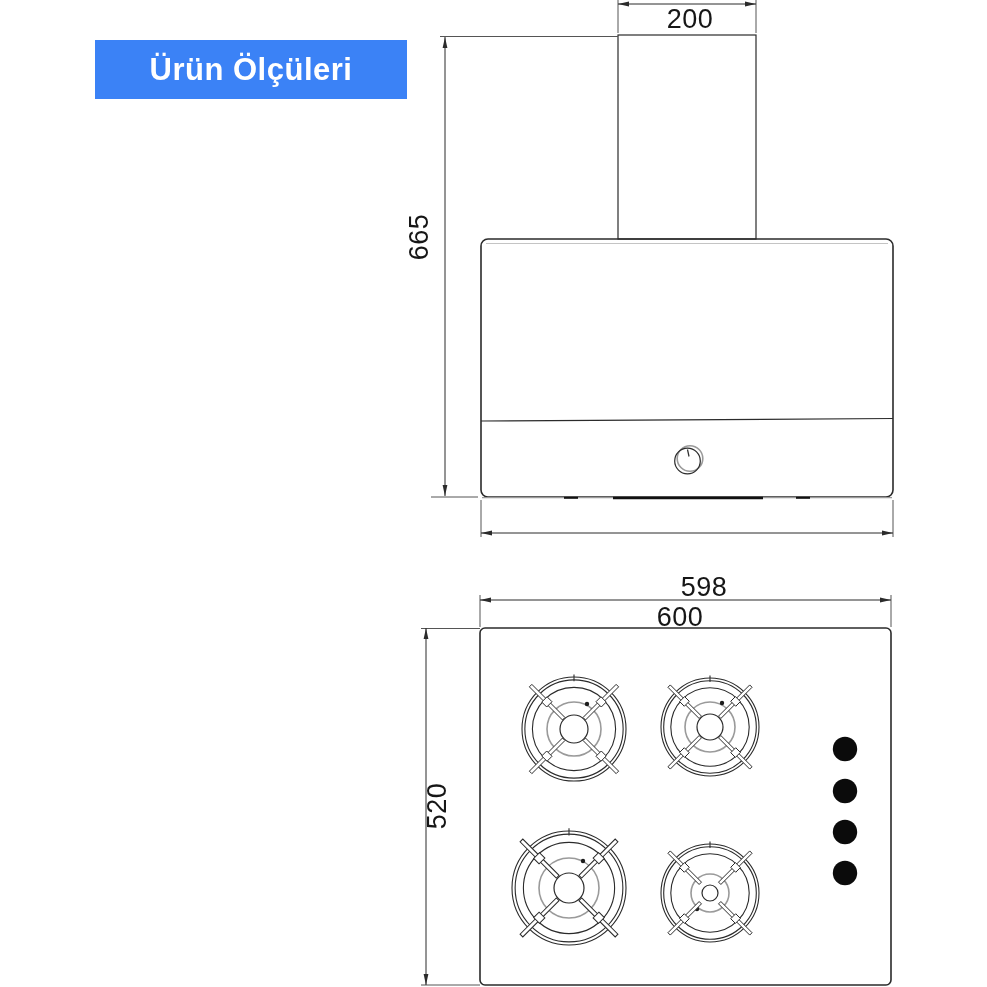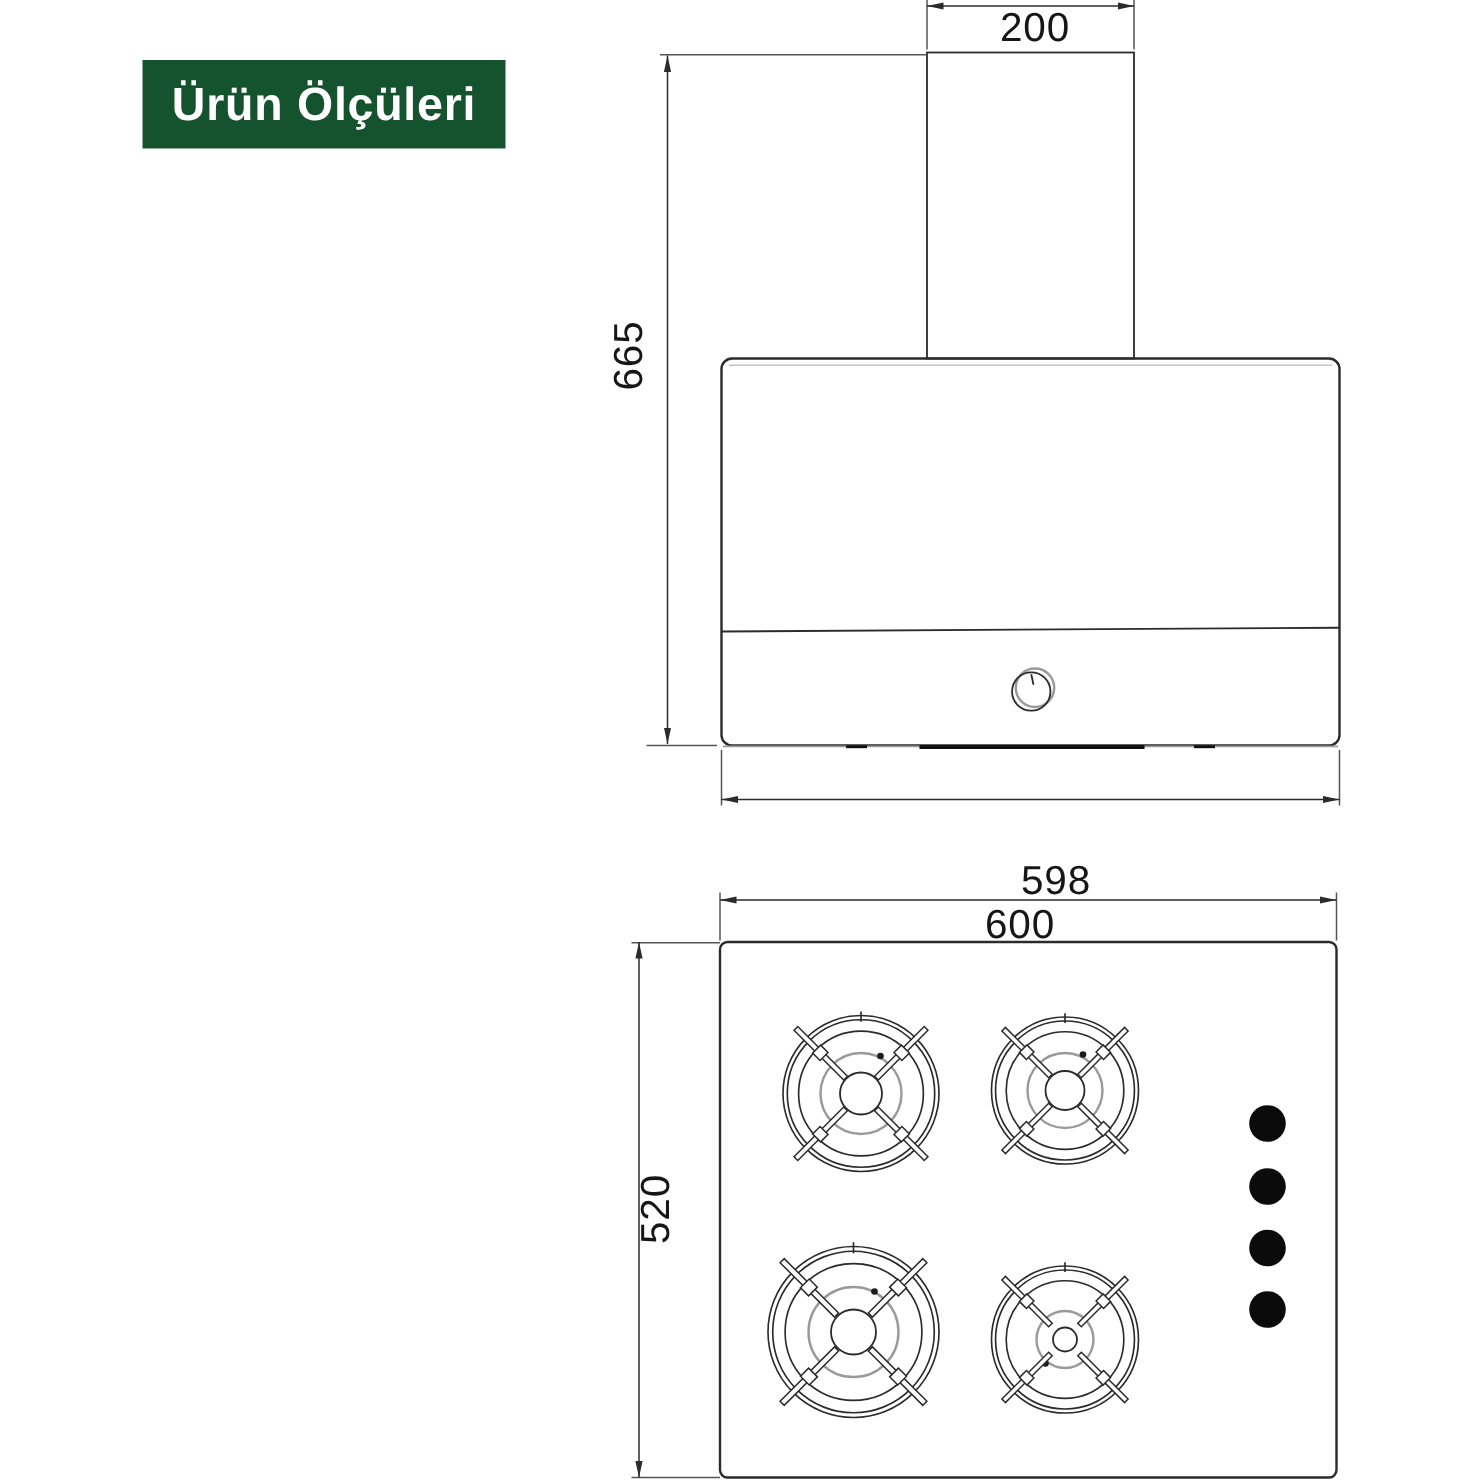--- a/index.html
+++ b/index.html
@@ -5,22 +5,22 @@
   html,body{margin:0;padding:0;background:#ffffff;}
   #canvas{
     position:relative;
     width:987px;height:987px;
     background:#ffffff;
     font-family:"Liberation Sans",sans-serif;
     overflow:hidden;
   }
   .badge{
     position:absolute;
-    left:95px;top:40px;width:242px;height:59px;
-    background:#14532d;
+    left:95px;top:40px;width:312px;height:59px;
+    background:#3b82f6;
     color:#ffffff;
     display:flex;align-items:center;justify-content:center;
     font-size:31px;font-weight:600;letter-spacing:.5px;
   }
   svg.drawing{position:absolute;left:0;top:0;}
   svg text{
     font-family:"Liberation Sans",sans-serif;
     font-size:27px;
     fill:#161616;
     letter-spacing:.5px;

